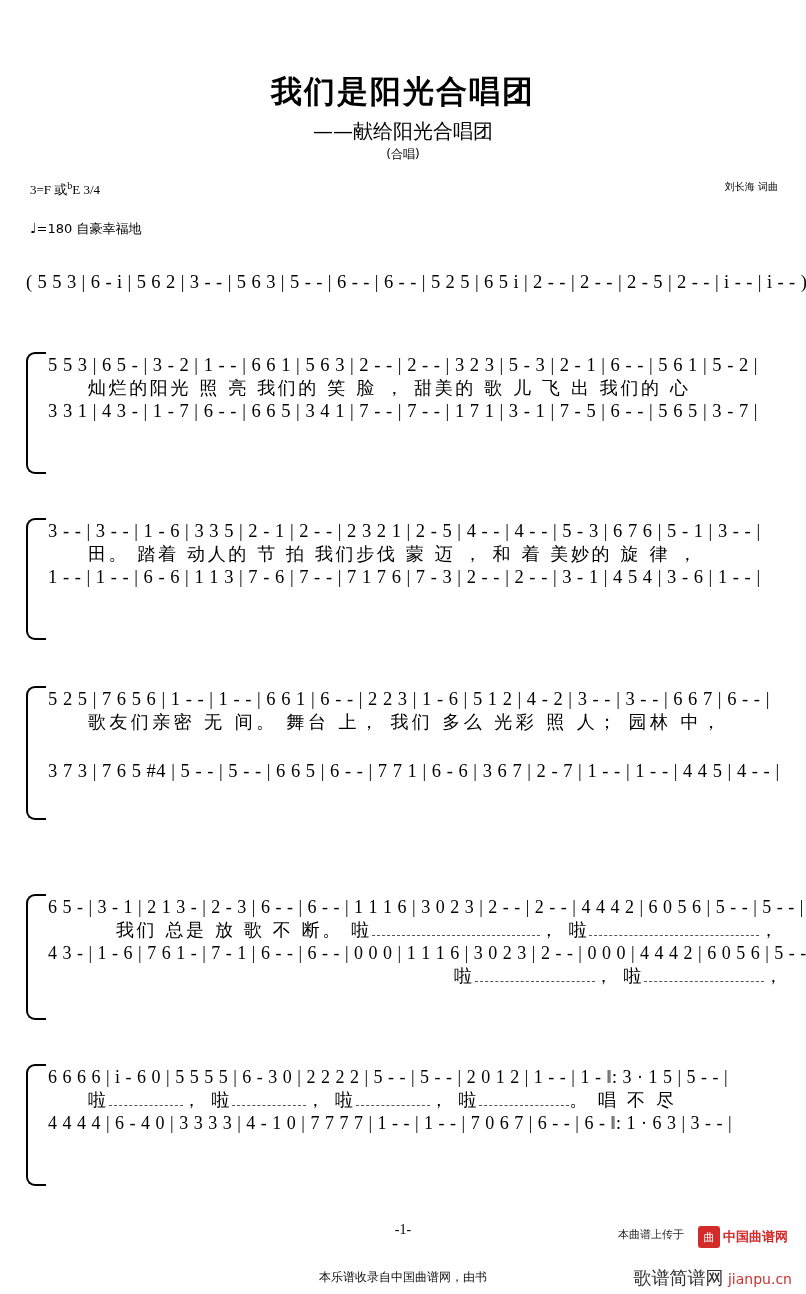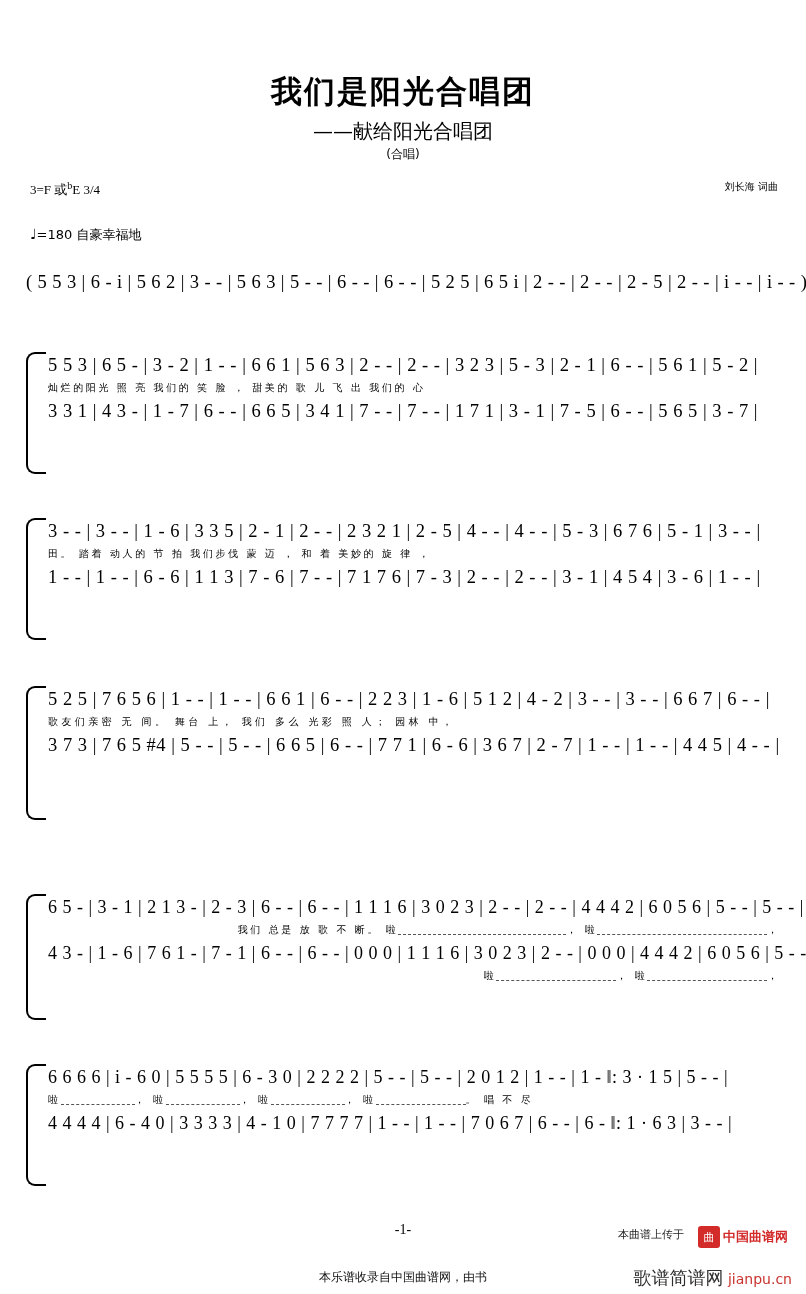--- a/index.html
+++ b/index.html
@@ -62,21 +62,21 @@
   .keyline .flat { vertical-align: super; font-size: 10px; }
   .composer {
     position: absolute;
     top: 180px;
     right: 28px;
     font-size: 10px;
     font-family: "DejaVu Sans", sans-serif;
   }
   .tempo {
     position: absolute;
-    top: 226px;
+    top: 220px;
     left: 30px;
     font-size: 13px;
     font-family: "DejaVu Sans", sans-serif;
     text-align: center;
   }
   .tempo .note { font-family: "DejaVu Sans", sans-serif; font-size: 14px; }
 
   
   .sys {
     position: absolute;
@@ -86,24 +86,25 @@
   .mrow {
     font-family: "Liberation Serif", serif;
     font-size: 18.5px;
     letter-spacing: 0.5px;
     white-space: nowrap;
     line-height: 26px;
   }
   .mrow.small { font-size: 18px; }
   .lyric {
     font-family: "DejaVu Sans", sans-serif;
-    font-size: 10px;
+    font-size: 18px;
     letter-spacing: 2.6px;
     white-space: nowrap;
     line-height: 20px;
+    margin-left: 40px;
   }
   .lyric.sp3 { letter-spacing: 3.4px; }
 
   
   .brace {
     position: absolute;
     left: 0px;
     top: 0px;
     width: 18px;
     height: 100%;
@@ -232,21 +233,21 @@
       <div class="lyric">田。      踏着 动人的 节  拍  我们步伐 蒙   迈 ，    和 着 美妙的 旋   律 ，</div>
       <div class="mrow">1 - - | 1 - - | 6 - 6 | 1 1 3 | 7 - 6 | 7 - - | 7 1 7 6 | 7 - 3 | 2 - - | 2 - - | 3 - 1 | 4 5 4 | 3 - 6 | 1 - - |</div>
     </div>
   </div>
 
   <div class="sys" style="top:686px;height:130px;">
     <div class="brace"></div>
     <div class="voices">
       <div class="mrow">5 2 5 | 7 6 5 6 | 1 - - | 1 - - | 6 6 1 | 6 - - | 2 2 3 | 1 - 6 | 5 1 2 | 4 - 2 | 3 - - | 3 - - | 6 6 7 | 6 - - |</div>
       <div class="lyric sp3">歌友们亲密 无 间。     舞台  上， 我们  多么 光彩 照 人；    园林  中，</div>
-      <div class="mrow" style="">3 7 3 | 7 6 5 #4 | 5 - - | 5 - - | 6 6 5 | 6 - - | 7 7 1 | 6 - 6 | 3 6 7 | 2 - 7 | 1 - - | 1 - - | 4 4 5 | 4 - - |</div>
+      <div class="mrow" style="margin-top:26px;">3 7 3 | 7 6 5 #4 | 5 - - | 5 - - | 6 6 5 | 6 - - | 7 7 1 | 6 - 6 | 3 6 7 | 2 - 7 | 1 - - | 1 - - | 4 4 5 | 4 - - |</div>
     </div>
   </div>
 
   <div class="sys" style="top:894px;height:122px;text-align:right;">
     <div class="brace"></div>
     <div class="voices">
       <div class="mrow small">6 5 - | 3 - 1 | 2 1 3 - | 2 - 3 | 6 - - | 6 - - | 1 1 1 6 | 3 0 2 3 | 2 - - | 2 - - | 4 4 4 2 | 6 0 5 6 | 5 - - | 5 - - |</div>
       <div class="lyric">
         <span>我们 总是 放 歌 不  断。     啦</span><span class="dashline" style="width:168px;"></span><span>，     啦</span><span class="dashline" style="width:170px;"></span><span>，</span>
       </div>

